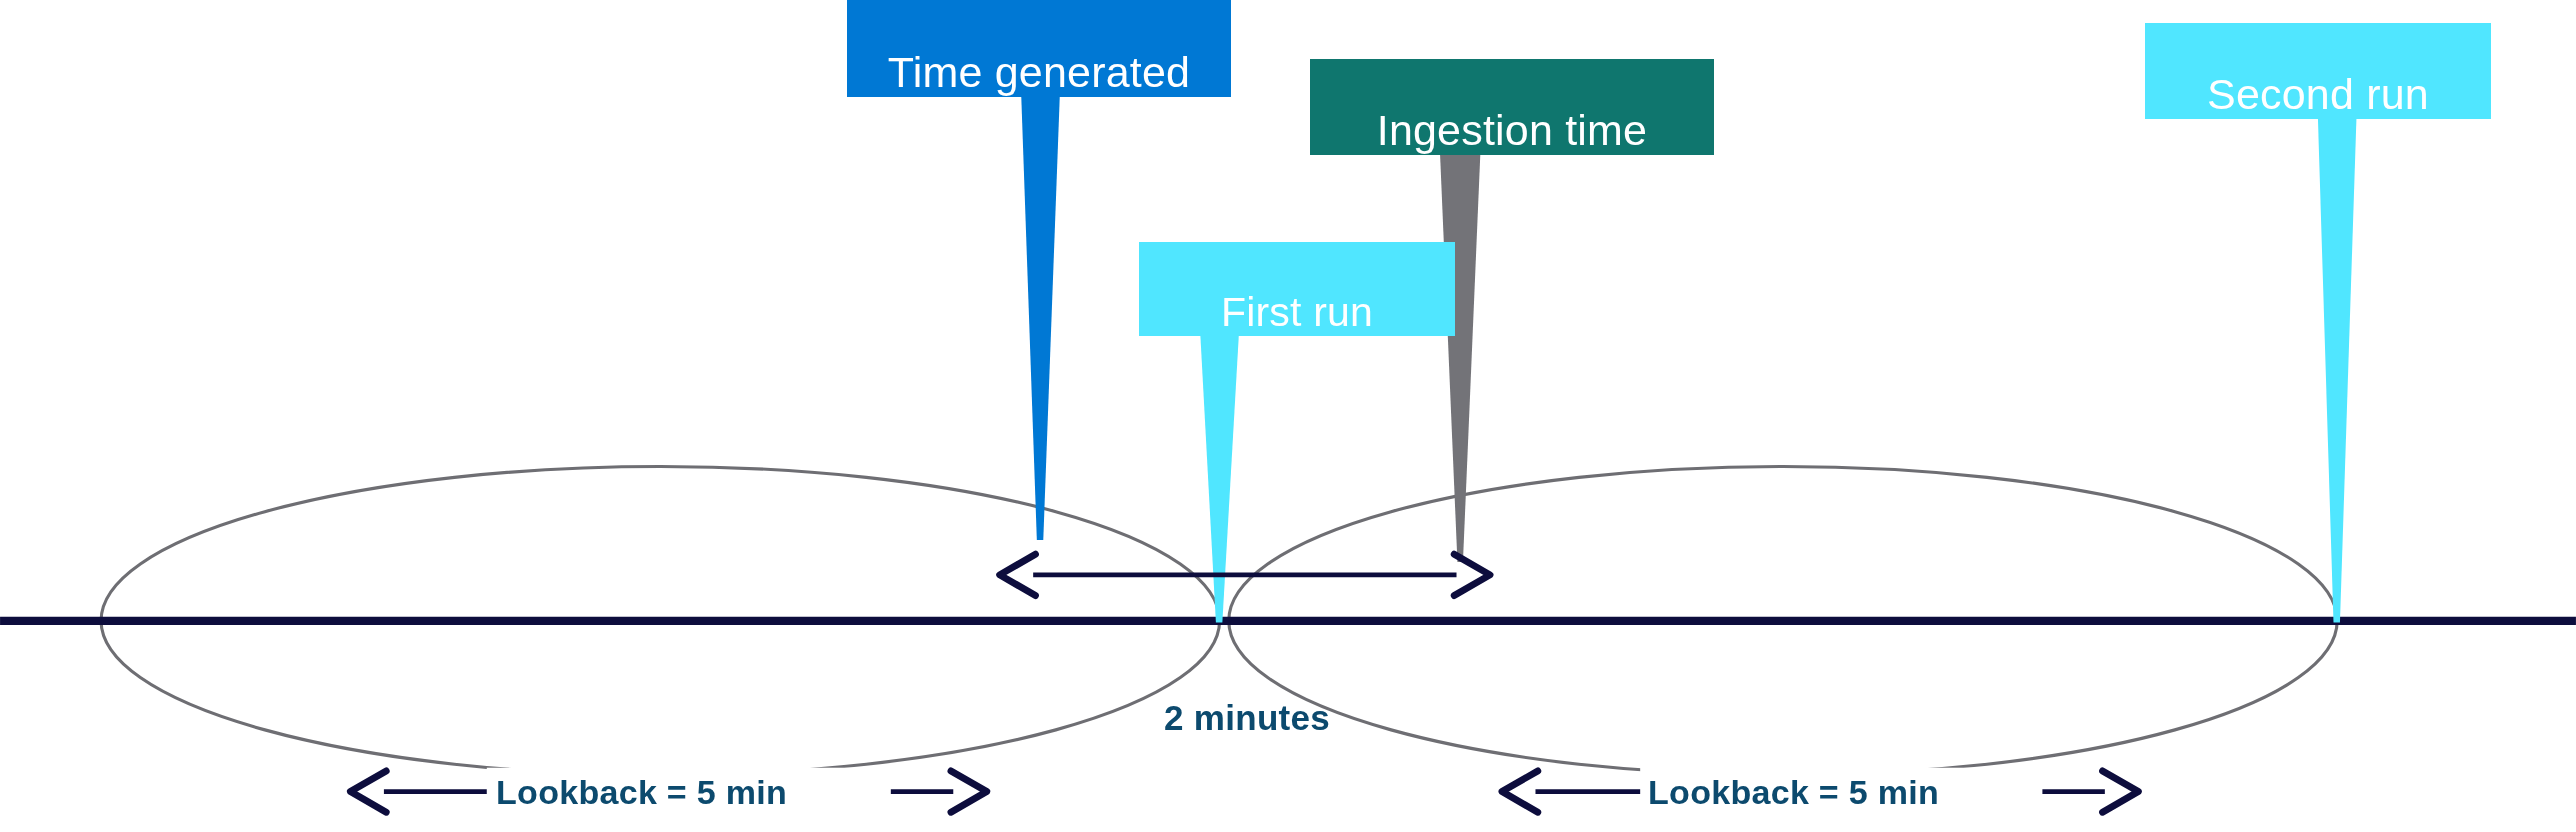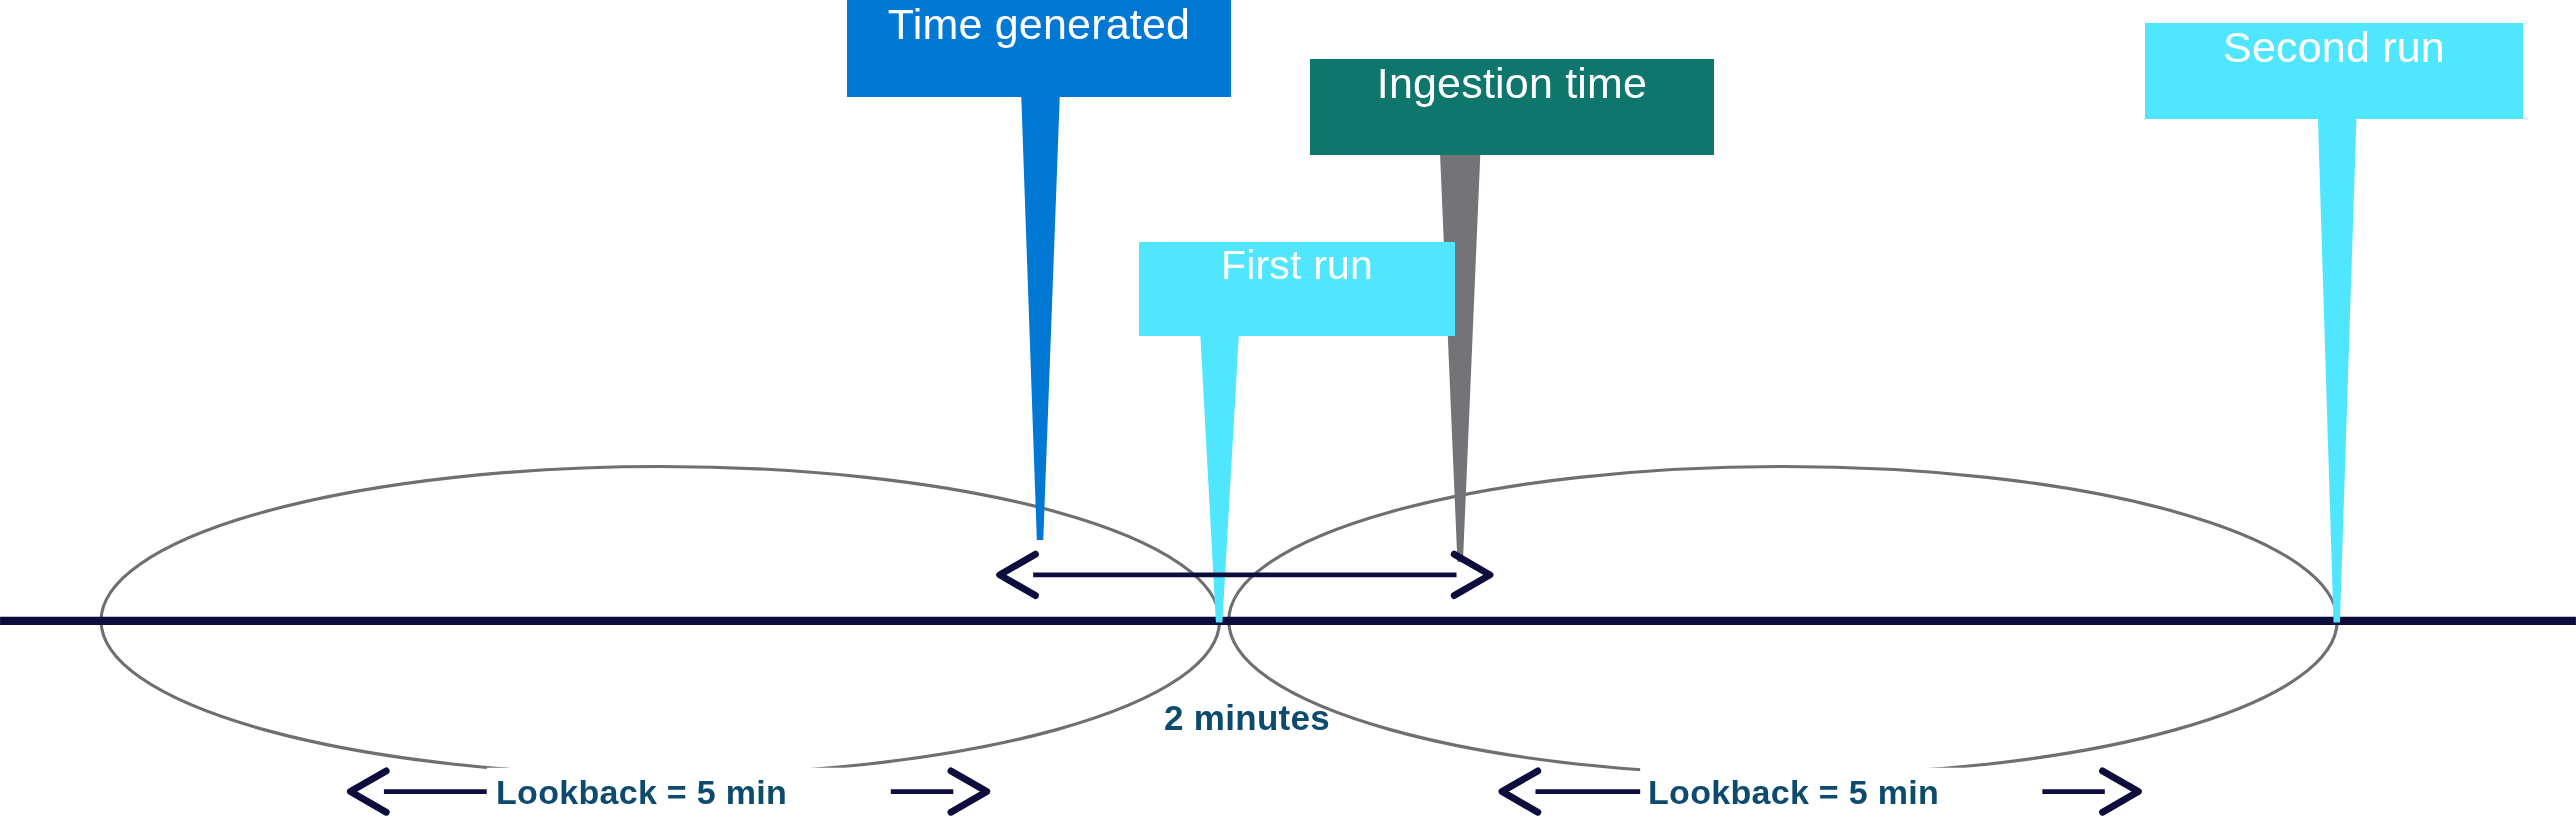--- a/index.html
+++ b/index.html
@@ -21,21 +21,21 @@
   #stage svg.layer {
     position: absolute;
     left: 0;
     top: 0;
     width: 2576px;
     height: 832px;
   }
   .pin-label {
     position: absolute;
     display: flex;
-    align-items: flex-start;
+    align-items: flex-end;
     justify-content: center;
     color: #ffffff;
     font-family: "Liberation Sans", sans-serif;
     font-weight: 400;
     white-space: nowrap;
     letter-spacing: 0.2px;
     box-sizing: border-box;
   }
   .lbl-time-generated {
     left: 847px;  top: 0px;    width: 384px; height: 97px;
@@ -46,21 +46,21 @@
     left: 1310px; top: 59px;   width: 404px; height: 96px;
     background: #0f766e;
     font-size: 43px;
   }
   .lbl-first-run {
     left: 1139px; top: 242px;  width: 316px; height: 94px;
     background: #50e6ff;
     font-size: 41px;
   }
   .lbl-second-run {
-    left: 2145px; top: 23px;   width: 378px; height: 96px;
+    left: 2145px; top: 23px;   width: 346px; height: 96px;
     background: #50e6ff;
     font-size: 43px;
   }
   .axis-note {
     position: absolute;
     color: #0c4a6e;
     font-family: "Liberation Sans", sans-serif;
     font-weight: bold;
     white-space: nowrap;
     letter-spacing: 0.3px;

